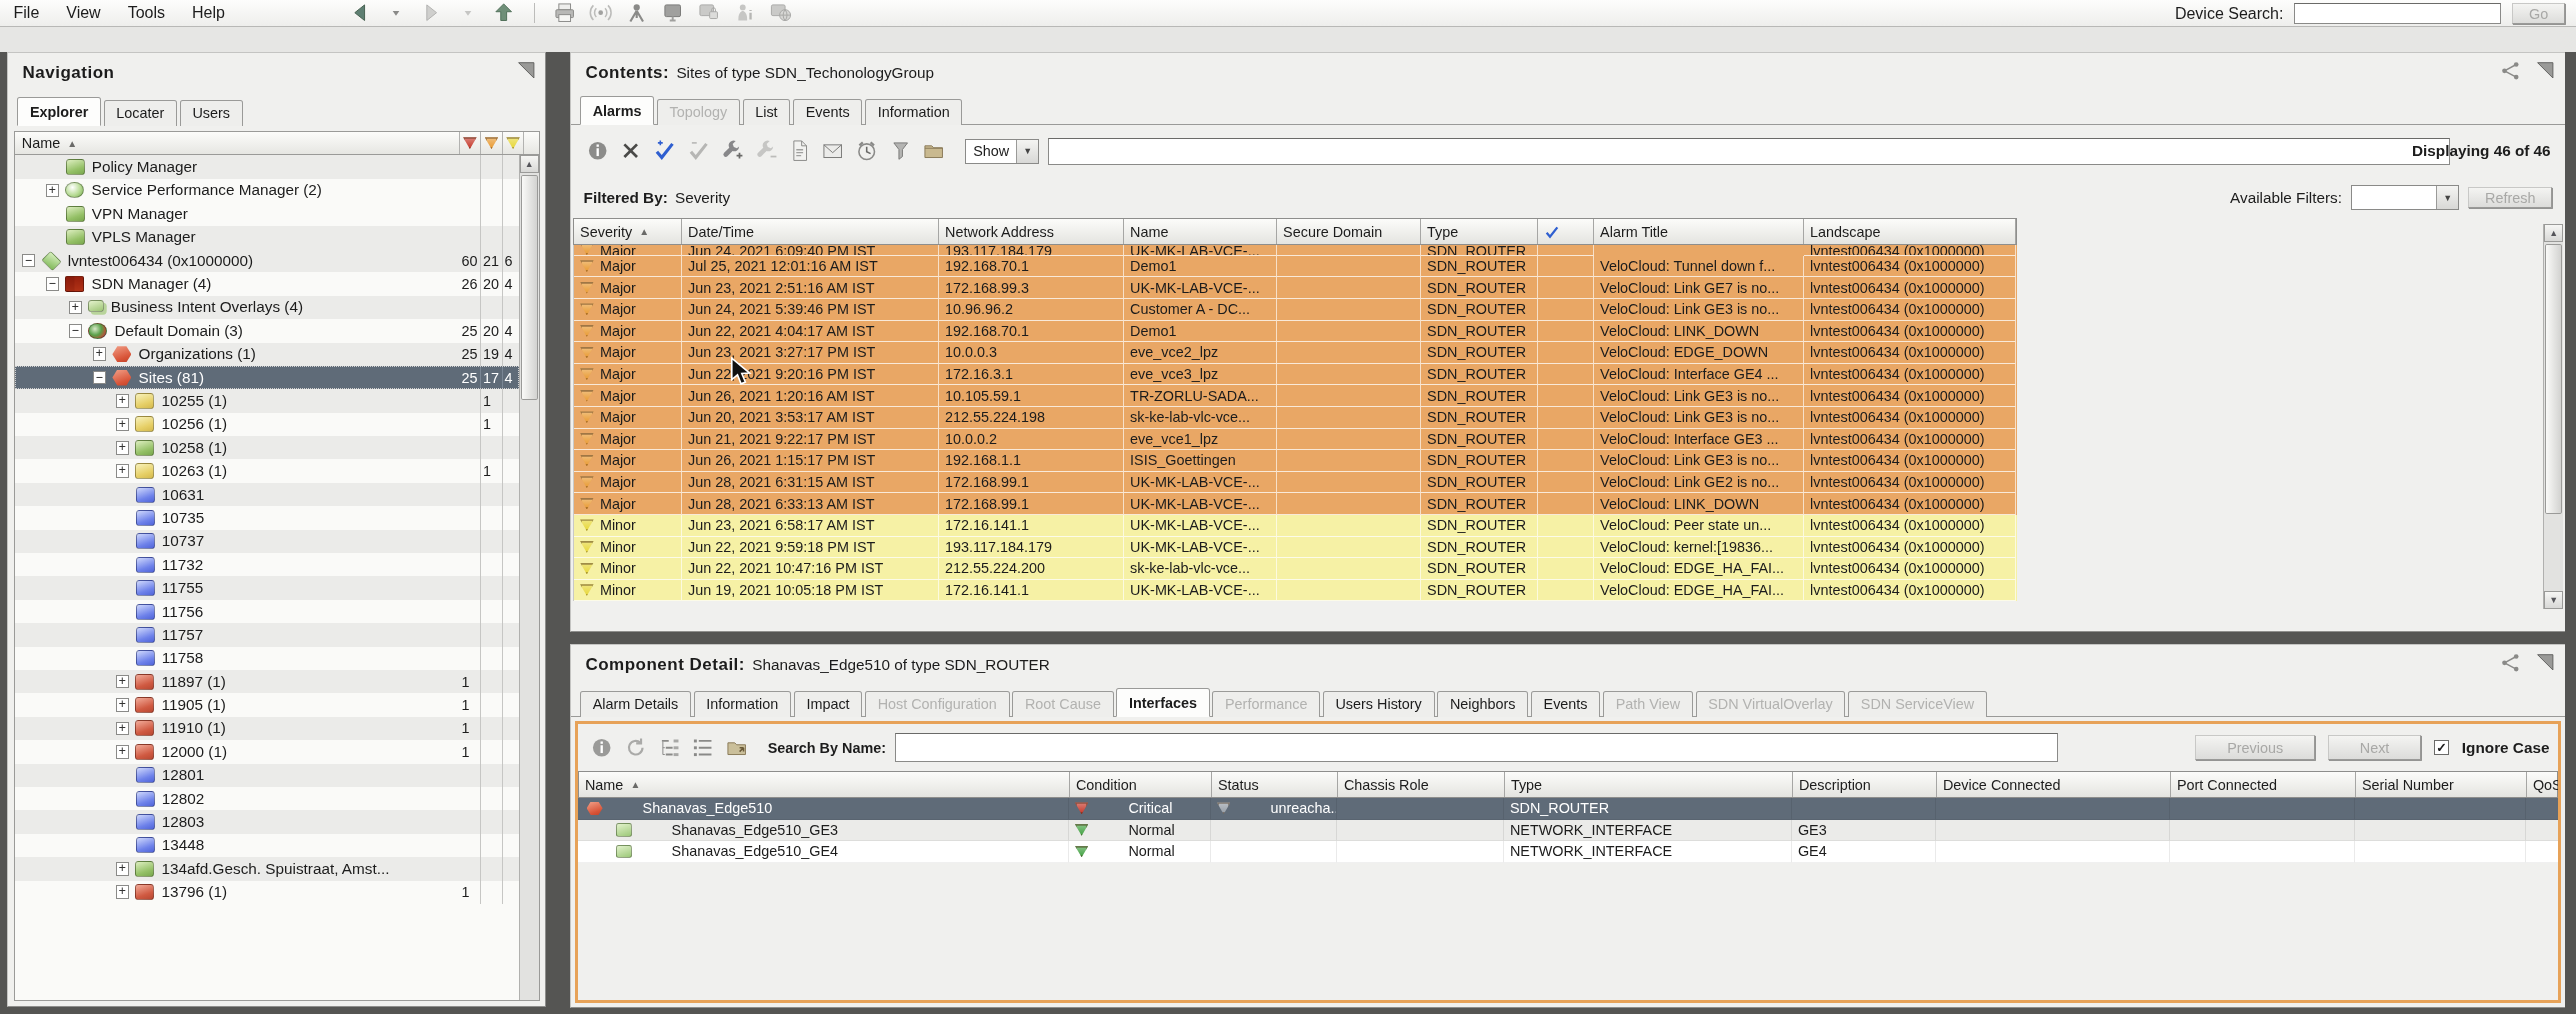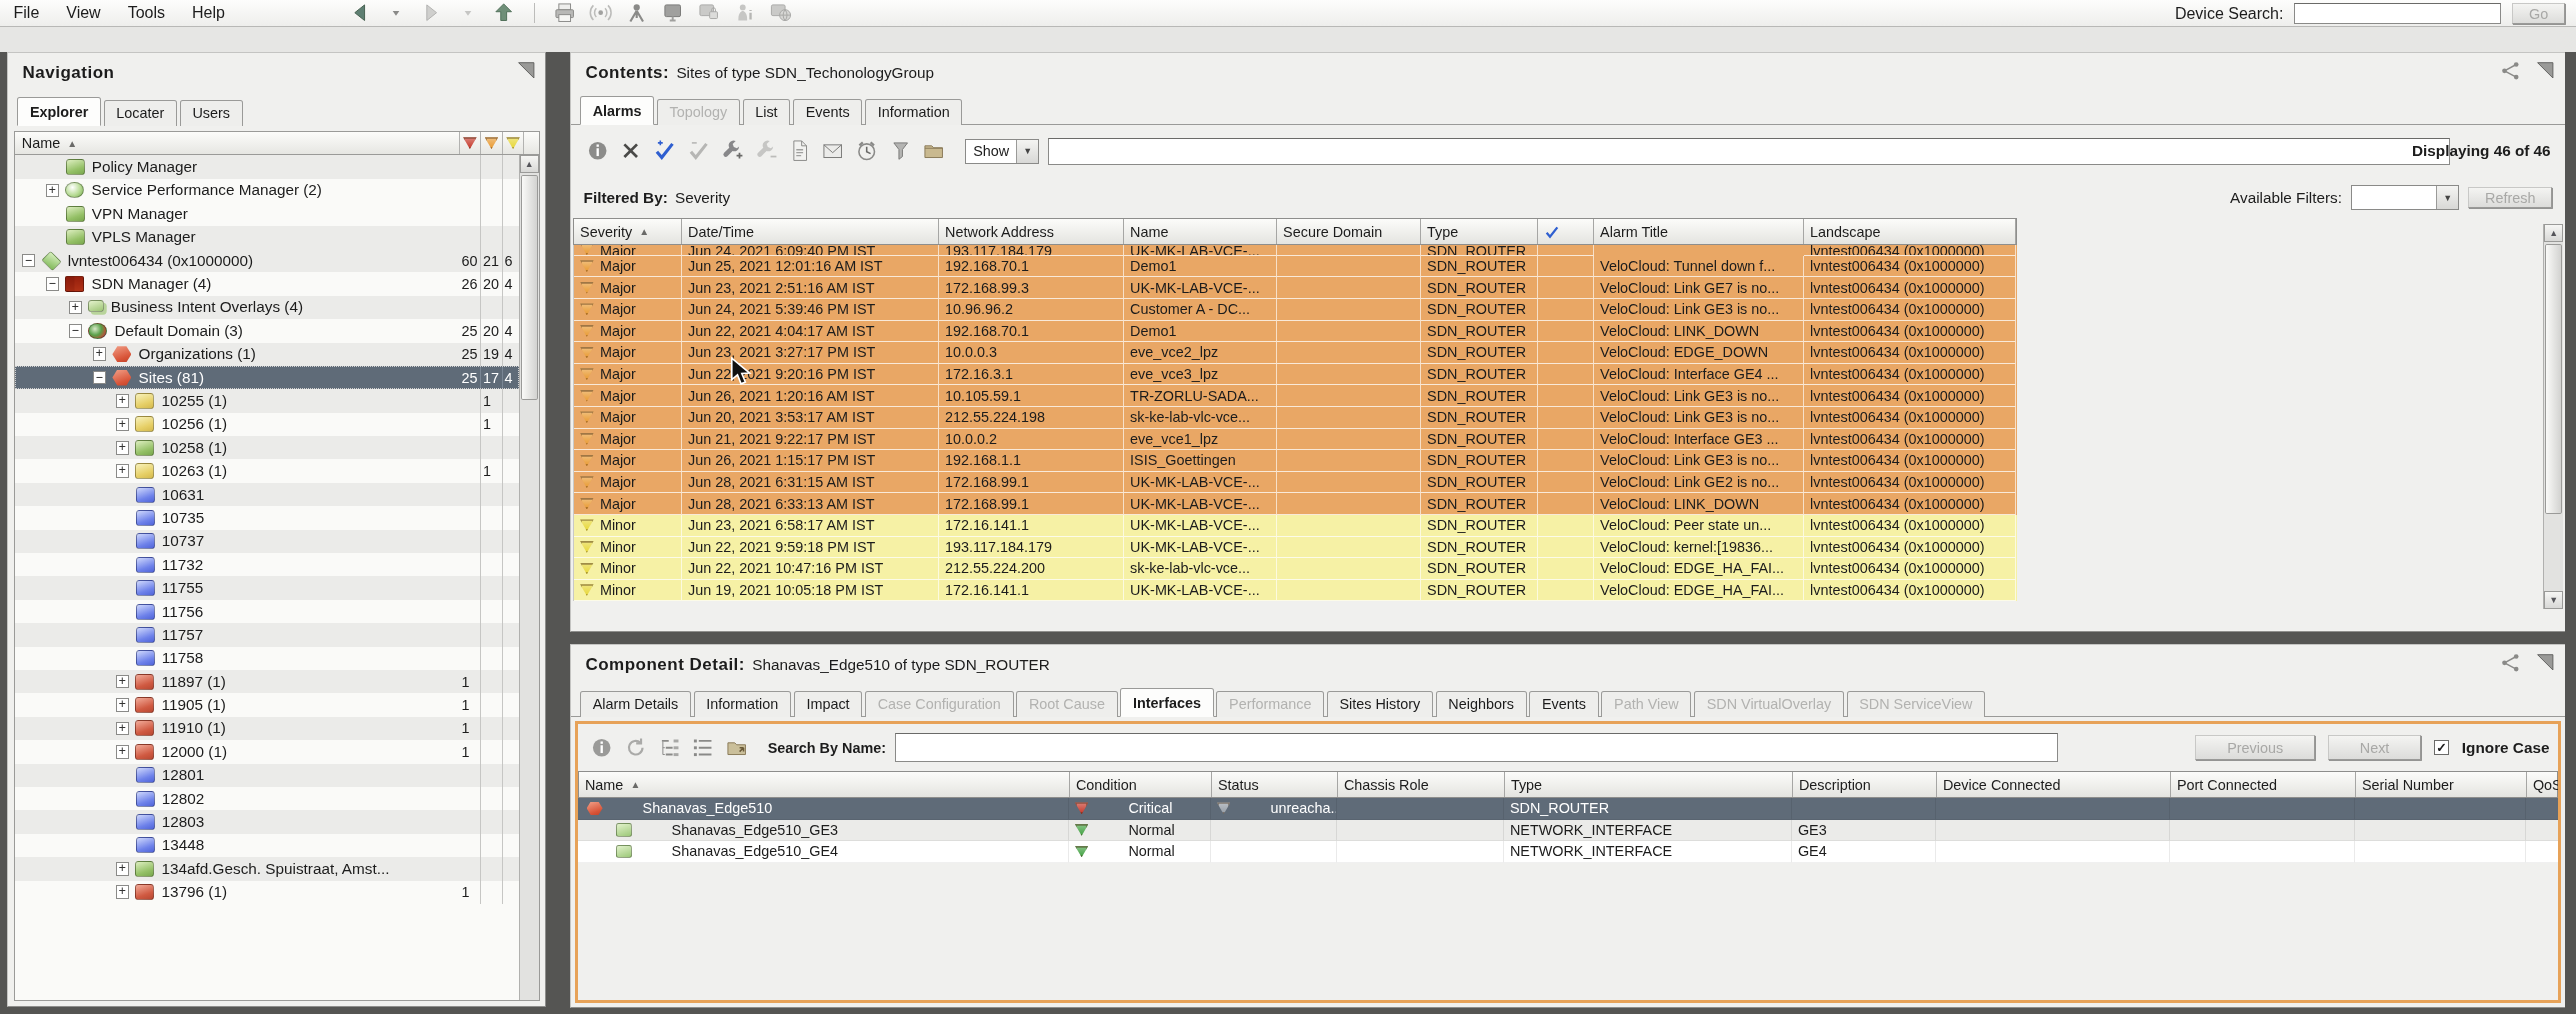--- a/index.html
+++ b/index.html
@@ -778,21 +778,21 @@
           <div class="td" style="width: 117px; flex: 0 0 auto;">SDN_ROUTER</div>
           <div class="td" style="width: 56px; flex: 0 0 auto;"></div>
           <div class="td" style="width: 210px; flex: 0 0 auto; margin-top: 28px;">VeloCloud: Link GE1 is no...</div>
           <div class="td" style="width: 212px; flex: 0 0 auto;">lvntest006434 (0x1000000)</div>
         </div>
         <div class="trow sev-Major">
           <div class="td" style="width: 108px; flex: 0 0 auto;">
             <span class="tri orange outlined"></span>
             <span>Major</span>
           </div>
-          <div class="td" style="width: 257px; flex: 0 0 auto;">Jun 25, 2021 12:01:16 AM IST</div>
+          <div class="td" style="width: 257px; flex: 0 0 auto;">Jul 25, 2021 12:01:16 AM IST</div>
           <div class="td" style="width: 185px; flex: 0 0 auto;">192.168.70.1</div>
           <div class="td" style="width: 153px; flex: 0 0 auto;">Demo1</div>
           <div class="td" style="width: 144px; flex: 0 0 auto;"></div>
           <div class="td" style="width: 117px; flex: 0 0 auto;">SDN_ROUTER</div>
           <div class="td" style="width: 56px; flex: 0 0 auto;"></div>
           <div class="td" style="width: 210px; flex: 0 0 auto;">VeloCloud: Tunnel down f...</div>
           <div class="td" style="width: 212px; flex: 0 0 auto;">lvntest006434 (0x1000000)</div>
         </div>
         <div class="trow sev-Major">
           <div class="td" style="width: 108px; flex: 0 0 auto;">
@@ -1030,25 +1030,25 @@
           <svg width="21.6" height="21.6" viewBox="0 0 24 24">
             <path d="M4 3 H21 V20 Z" fill="#9a9a98" stroke="#5a5a58"></path>
           </svg>
         </span>
     </span>
   </div>
   <div class="tabs" id="detail-tabs">
       <div class="tab">Alarm Details</div>
       <div class="tab">Information</div>
       <div class="tab">Impact</div>
-      <div class="tab disabled">Case Configuration</div>
+      <div class="tab disabled">Host Configuration</div>
       <div class="tab disabled">Root Cause</div>
       <div class="tab active">Interfaces</div>
       <div class="tab disabled">Performance</div>
-      <div class="tab">Sites History</div>
+      <div class="tab">Users History</div>
       <div class="tab">Neighbors</div>
       <div class="tab">Events</div>
       <div class="tab disabled">Path View</div>
       <div class="tab disabled">SDN VirtualOverlay</div>
       <div class="tab disabled">SDN ServiceView</div>
     </div>
   <div class="detail-content">
     <div class="detail-toolbar">
       <div id="detail-tbtns" style="display:flex;">
           <div class="tbtn">

